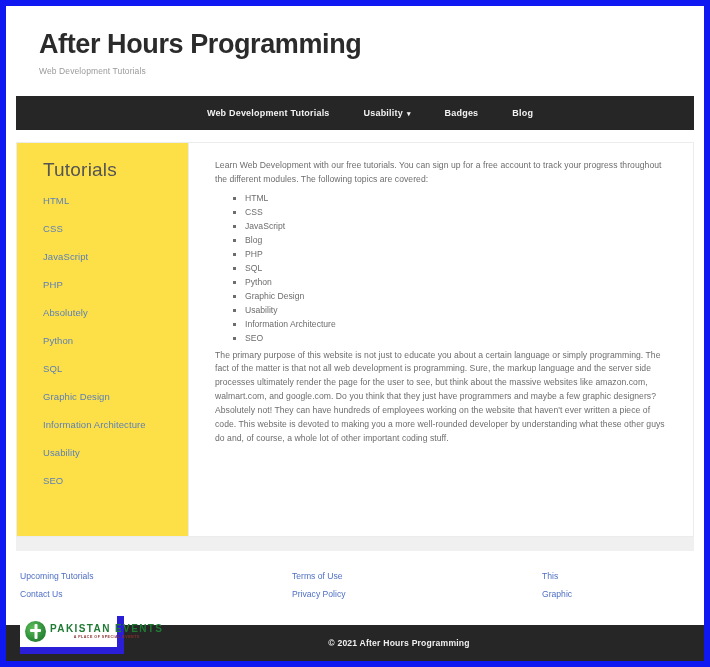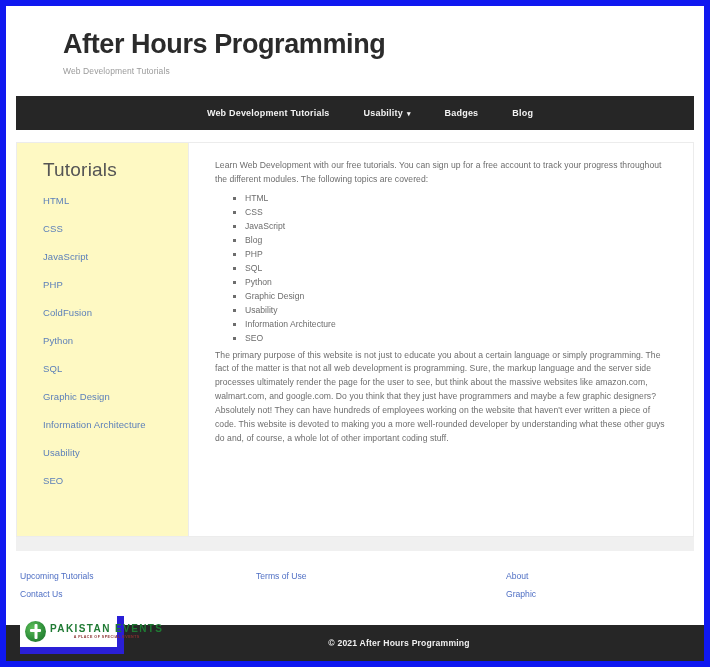--- a/index.html
+++ b/index.html
@@ -28,21 +28,20 @@
     top: 0;
     width: 698px;
     height: 655px;
     background: #ffffff;
   }
 
   
   .masthead {
     padding: 24px 0 20px 33px;
     background: #ffffff;
-    margin-left: 24px;
   }
   .site-title {
     font-size: 27px;
     font-weight: bold;
     color: #2b2b2b;
     letter-spacing: -0.4px;
     line-height: 1.1;
     margin: 0;
   }
   .site-subtitle {
@@ -92,21 +91,21 @@
     background: #ffffff;
     height: 395px;
     box-sizing: border-box;
     border: 1px solid #ececec;
   }
   .sidebar {
     width: 172px;
     box-sizing: border-box;
     padding: 16px 0 0 26px;
     border-right: 1px solid #ececec;
-    background: #fef9c3;
+    background: #fde047;
   }
   .sidebar-title {
     font-size: 19px;
     color: #555555;
     font-weight: normal;
     margin: 0 0 14px 0;
     letter-spacing: 0.2px;
   }
   .sidebar-link {
     display: block;
@@ -160,21 +159,21 @@
   
   .footer-links {
     background: #ffffff;
     padding: 20px 0 18px 0;
     display: flex;
   }
   .fcol {
     box-sizing: border-box;
   }
   .fcol-1 { width: 250px; padding-left: 14px; }
-  .fcol-2 { width: 250px; }
+  .fcol-2 { width: 250px; margin-left: 36px; }
   .footer-link {
     display: block;
     font-size: 8.6px;
     color: #4f6fc4;
     margin-bottom: 8px;
     cursor: pointer;
   }
 
   
   .copyright-bar {
@@ -292,21 +291,21 @@
     </div>
 
     <div class="content-wrap">
 
       <div class="sidebar">
         <h2 class="sidebar-title">Tutorials</h2>
         <a class="sidebar-link">HTML</a>
         <a class="sidebar-link">CSS</a>
         <a class="sidebar-link">JavaScript</a>
         <a class="sidebar-link">PHP</a>
-        <a class="sidebar-link">ColdFusion</a>
+        <a class="sidebar-link">Absolutely</a>
         <a class="sidebar-link">Python</a>
         <a class="sidebar-link">SQL</a>
         <a class="sidebar-link">Graphic Design</a>
         <a class="sidebar-link">Information Architecture</a>
         <a class="sidebar-link">Usability</a>
         <a class="sidebar-link">SEO</a>
       </div>
 
       <div class="main">
         <p class="para">Learn Web Development with our free tutorials. You can sign up for a free account to track your progress throughout the different modules. The following topics are covered:</p>
@@ -330,23 +329,24 @@
 
     <div class="gap"></div>
 
     <div class="footer-links">
       <div class="fcol fcol-1">
         <a class="footer-link">Upcoming Tutorials</a>
         <a class="footer-link">Contact Us</a>
       </div>
       <div class="fcol fcol-2">
         <a class="footer-link">Terms of Use</a>
+        <a class="footer-link">Privacy Policy</a>
       </div>
       <div class="fcol">
-        <a class="footer-link">About</a>
+        <a class="footer-link">This</a>
         <a class="footer-link">Graphic</a>
       </div>
     </div>
 
     <div class="copyright-bar">
       <span class="copyright-text">© 2021 After Hours Programming</span>
     </div>
 
     <div class="badge-overlay">
       <div class="badge-emblem"></div>

